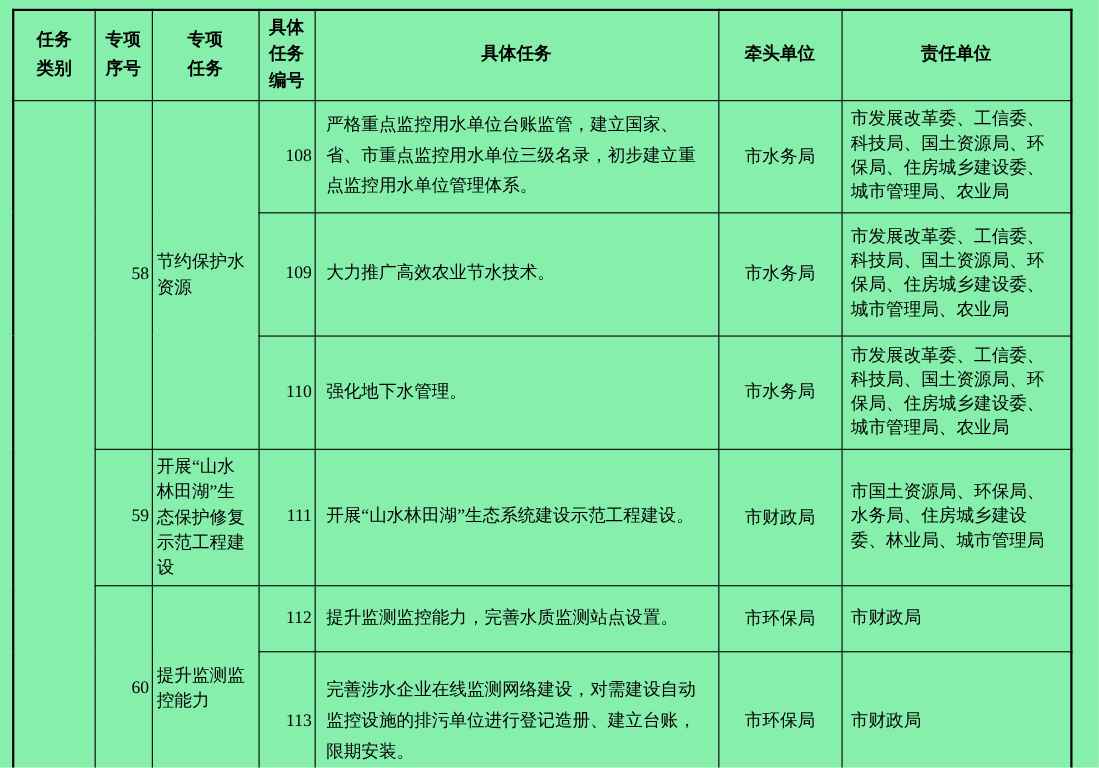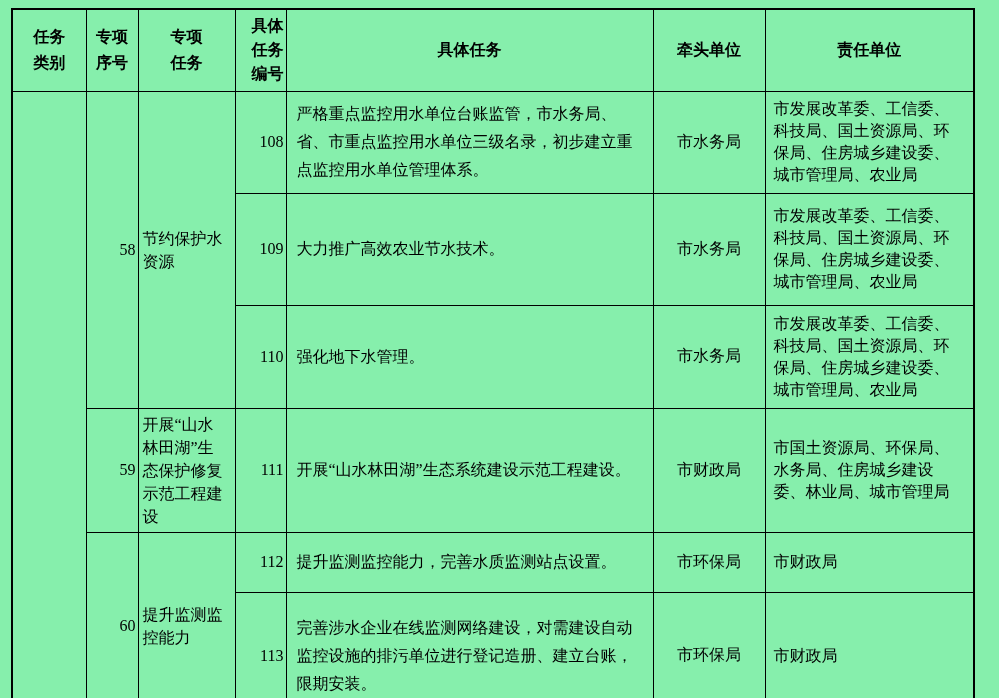--- a/index.html
+++ b/index.html
@@ -36,21 +36,20 @@
   }
   .doc-table th {
     font-weight: bold;
     text-align: center;
     white-space: pre-line;
     line-height: 26px;
     padding: 2px;
   }
   .doc-table th.th-tight {
     line-height: 24px;
-    text-align: right;
   }
   td.cell-num {
     text-align: right;
     padding: 2px;
   }
   td.cell-stask {
     text-align: left;
     line-height: 23px;
     padding: 4px 6px 4px 4px;
     word-break: break-all;
@@ -109,21 +108,21 @@
         <th>具体任务</th>
         <th>牵头单位</th>
         <th>责任单位</th>
       </tr>
 
       <tr class="rh-108">
         <td rowspan="6" class="cell-num"></td>
         <td rowspan="3" class="cell-num">58</td>
         <td rowspan="3" class="cell-stask">节约保护水资源</td>
         <td class="cell-num">108</td>
-        <td class="cell-task">严格重点监控用水单位台账监管，市水务局、省、市重点监控用水单位三级名录，初步建立重点监控用水单位管理体系。</td>
+        <td class="cell-task">严格重点监控用水单位台账监管，建立国家、省、市重点监控用水单位三级名录，初步建立重点监控用水单位管理体系。</td>
         <td class="cell-lead">市水务局</td>
         <td class="cell-resp">市发展改革委、工信委、科技局、国土资源局、环保局、住房城乡建设委、城市管理局、农业局</td>
       </tr>
 
       <tr class="rh-109">
         <td class="cell-num">109</td>
         <td class="cell-task">大力推广高效农业节水技术。</td>
         <td class="cell-lead">市水务局</td>
         <td class="cell-resp">市发展改革委、工信委、科技局、国土资源局、环保局、住房城乡建设委、城市管理局、农业局</td>
       </tr>

